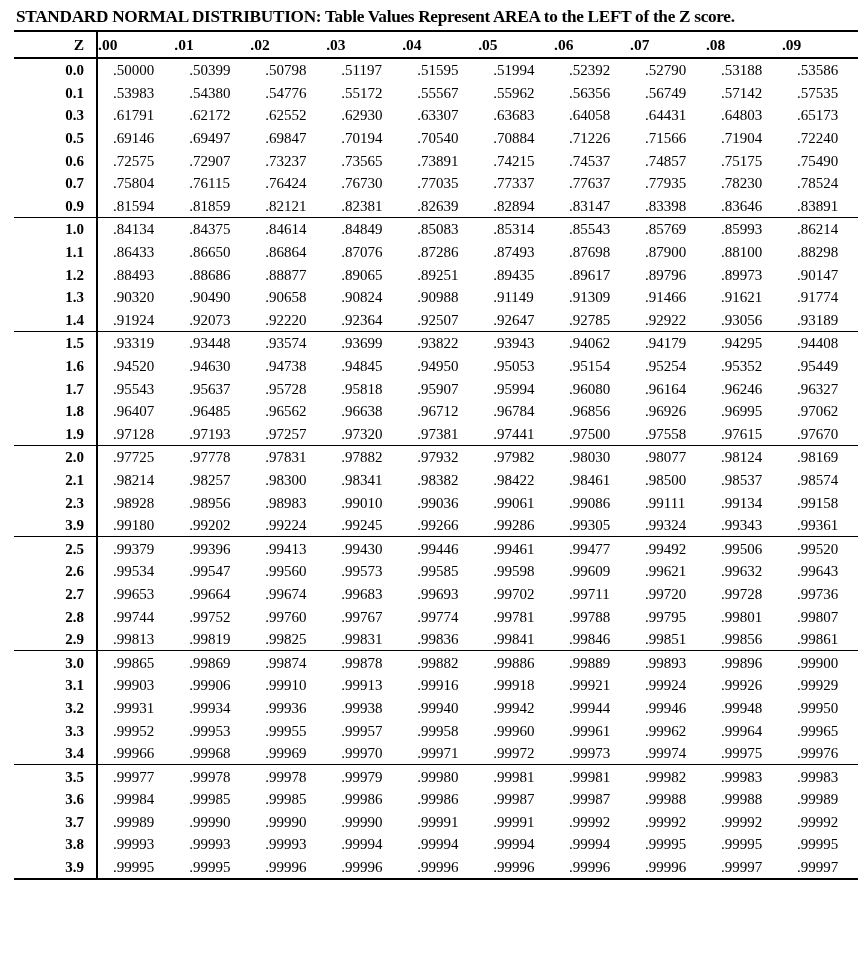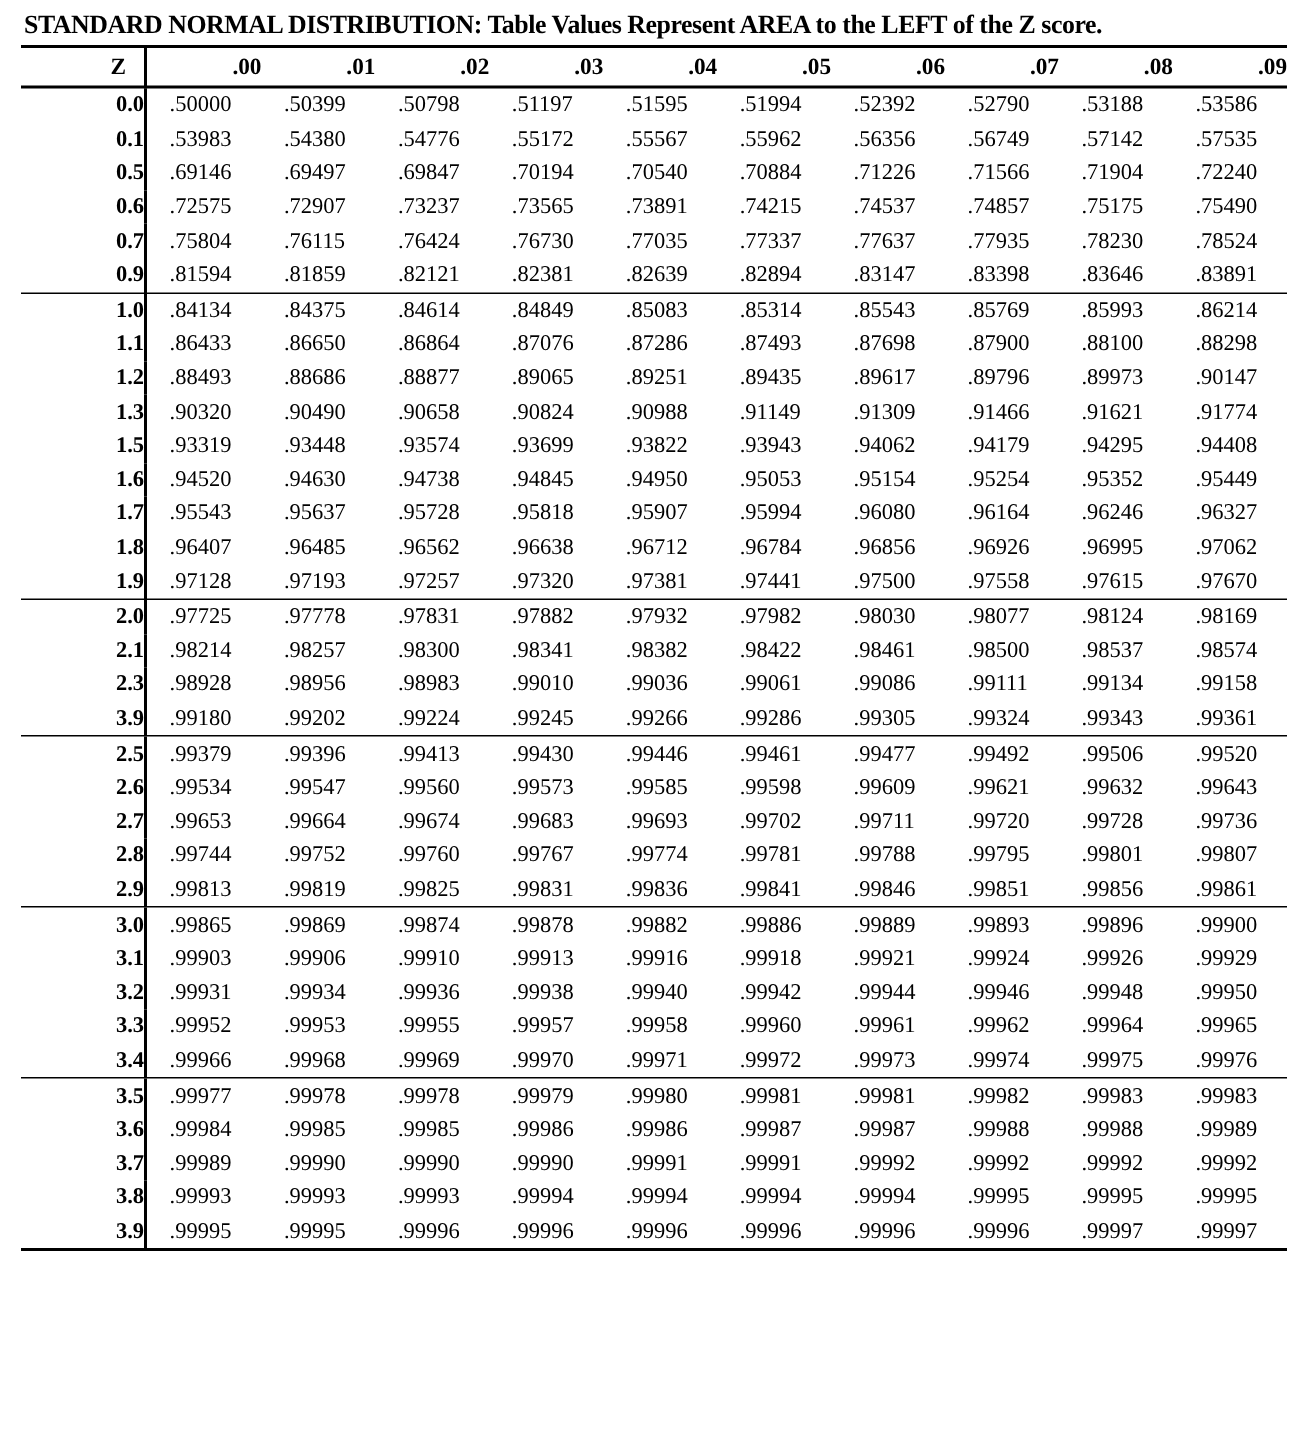--- a/index.html
+++ b/index.html
@@ -1,22 +1,22 @@
 <!DOCTYPE html>
 <html><head>
 <meta charset="utf-8">
 <style>
   html, body { margin:0; padding:0; background:#fff; }
   body { width:868px; height:969px; overflow:hidden; font-family:"Liberation Serif", serif; color:#000; }
   .title { position:absolute; left:16px; top:6px; font-weight:bold; font-size:17.5px; letter-spacing:-0.3px; white-space:nowrap; transform:scaleX(0.985); transform-origin:left; }
   table { position:absolute; left:14px; top:30px; width:844px; border-collapse:collapse; }
   th, td { padding:0; height:22.6px; font-size:15px; line-height:22px; }
-  thead th { font-weight:bold; font-size:15.5px; border-top:2.5px solid #000; border-bottom:2.5px solid #000; height:25px; text-align:right; }
+  thead th { font-weight:bold; font-size:15.5px; border-top:2.5px solid #000; border-bottom:2.5px solid #000; height:25px; text-align:left; }
   thead th.zh { text-align:right; padding-right:12px; }
-  td.z { font-weight:bold; text-align:right; width:70px; border-right:2px solid #000; }
+  td.z { font-weight:bold; text-align:right; padding-right:12px; width:70px; border-right:2px solid #000; }
   th.zh { width:70px; border-right:2px solid #000; }
   td.v { text-align:left; padding-left:15px; }
   tr.grp-end td { border-bottom:1.5px solid #000; }
   tr.last td { border-bottom:2.5px solid #000; }
 </style>
 </head>
 <body>
 
 <div class="title">STANDARD NORMAL DISTRIBUTION: Table Values Represent AREA to the LEFT of the Z score.</div>
 
@@ -57,20 +57,33 @@
         <td class="v">.54776</td>
         <td class="v">.55172</td>
         <td class="v">.55567</td>
         <td class="v">.55962</td>
         <td class="v">.56356</td>
         <td class="v">.56749</td>
         <td class="v">.57142</td>
         <td class="v">.57535</td>
       </tr>
       <tr>
+        <td class="z">0.3</td>
+        <td class="v">.61791</td>
+        <td class="v">.62172</td>
+        <td class="v">.62552</td>
+        <td class="v">.62930</td>
+        <td class="v">.63307</td>
+        <td class="v">.63683</td>
+        <td class="v">.64058</td>
+        <td class="v">.64431</td>
+        <td class="v">.64803</td>
+        <td class="v">.65173</td>
+      </tr>
+      <tr>
         <td class="z">0.5</td>
         <td class="v">.69146</td>
         <td class="v">.69497</td>
         <td class="v">.69847</td>
         <td class="v">.70194</td>
         <td class="v">.70540</td>
         <td class="v">.70884</td>
         <td class="v">.71226</td>
         <td class="v">.71566</td>
         <td class="v">.71904</td>
@@ -160,20 +173,33 @@
         <td class="v">.90490</td>
         <td class="v">.90658</td>
         <td class="v">.90824</td>
         <td class="v">.90988</td>
         <td class="v">.91149</td>
         <td class="v">.91309</td>
         <td class="v">.91466</td>
         <td class="v">.91621</td>
         <td class="v">.91774</td>
       </tr>
+      <tr class="grp-end">
+        <td class="z">1.4</td>
+        <td class="v">.91924</td>
+        <td class="v">.92073</td>
+        <td class="v">.92220</td>
+        <td class="v">.92364</td>
+        <td class="v">.92507</td>
+        <td class="v">.92647</td>
+        <td class="v">.92785</td>
+        <td class="v">.92922</td>
+        <td class="v">.93056</td>
+        <td class="v">.93189</td>
+      </tr>
       <tr>
         <td class="z">1.5</td>
         <td class="v">.93319</td>
         <td class="v">.93448</td>
         <td class="v">.93574</td>
         <td class="v">.93699</td>
         <td class="v">.93822</td>
         <td class="v">.93943</td>
         <td class="v">.94062</td>
         <td class="v">.94179</td>

